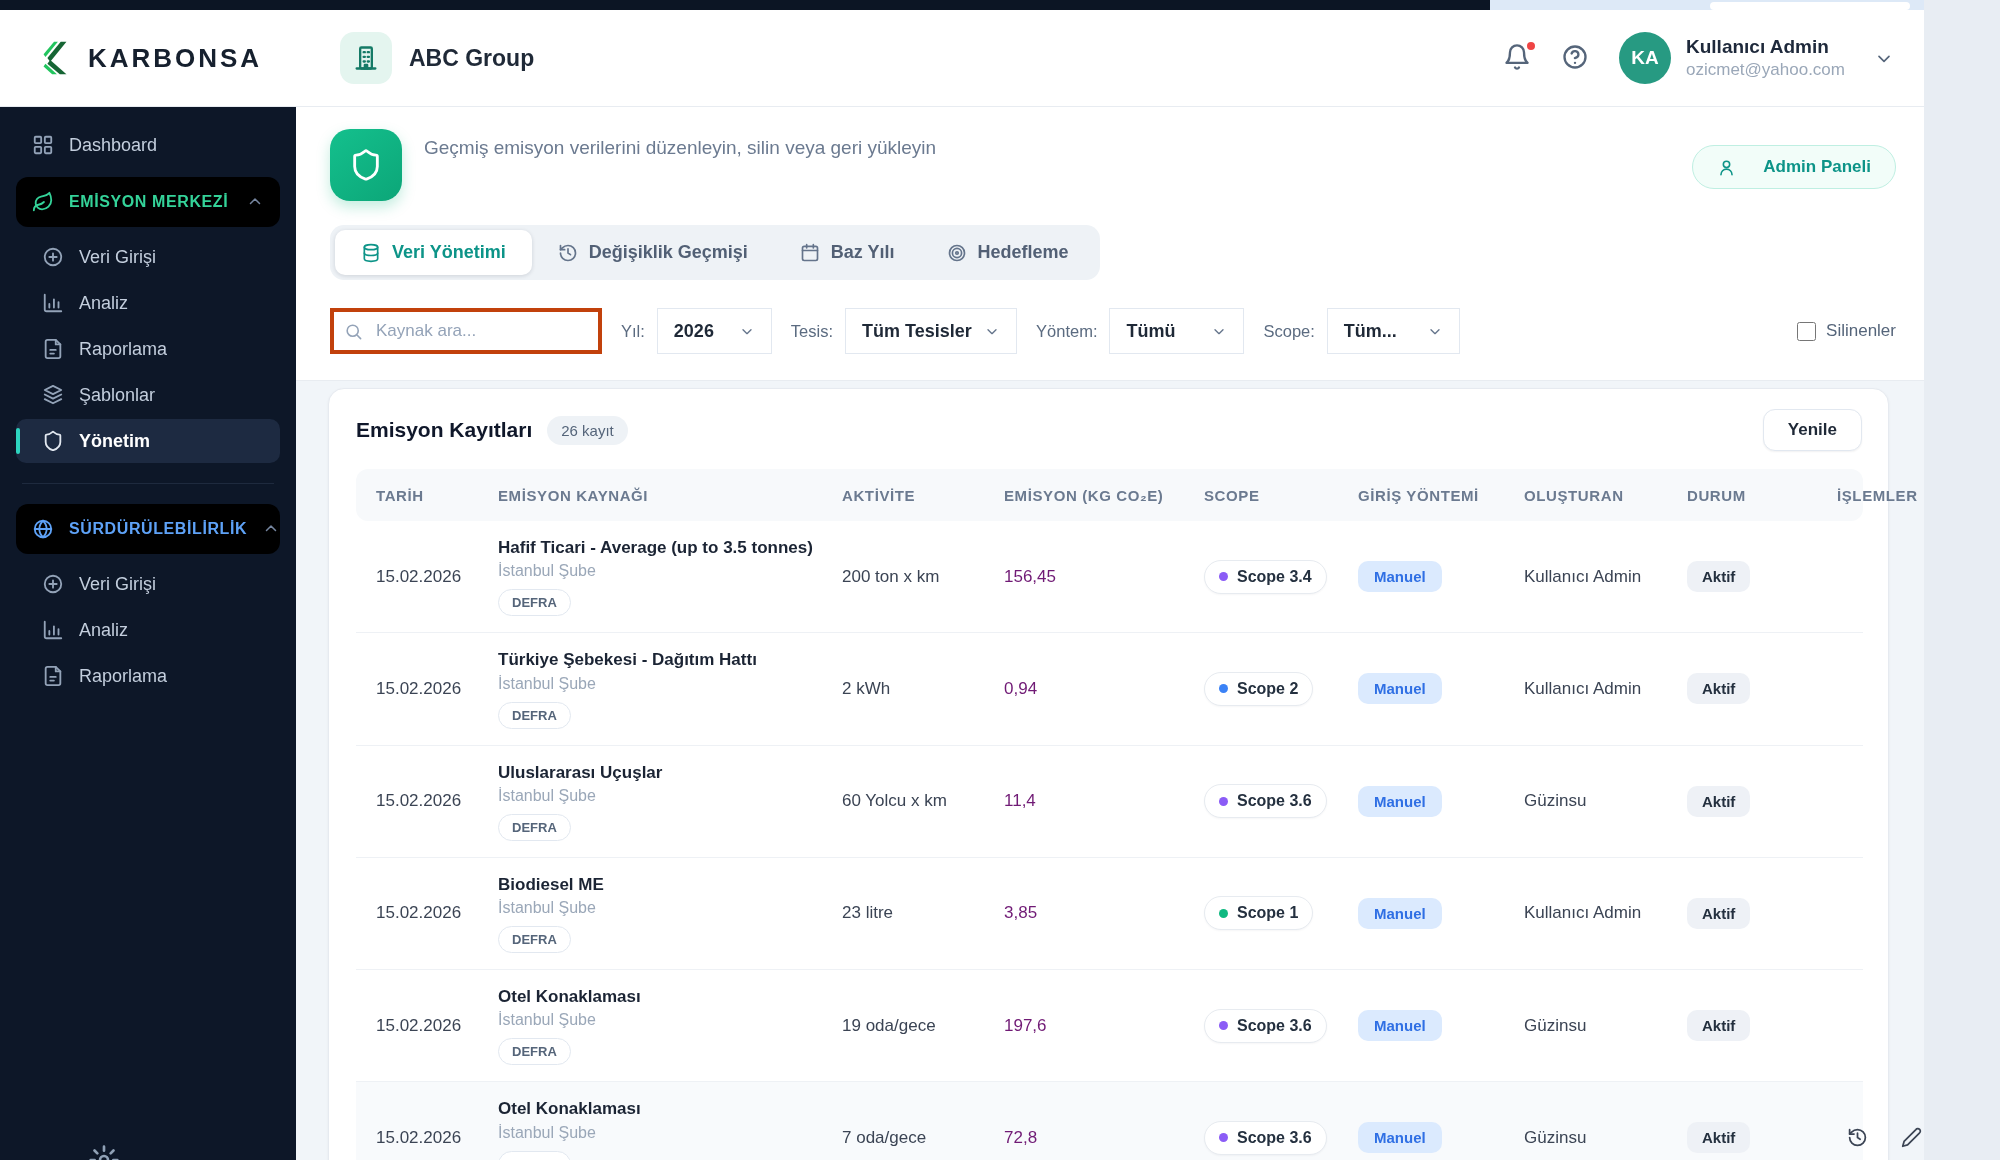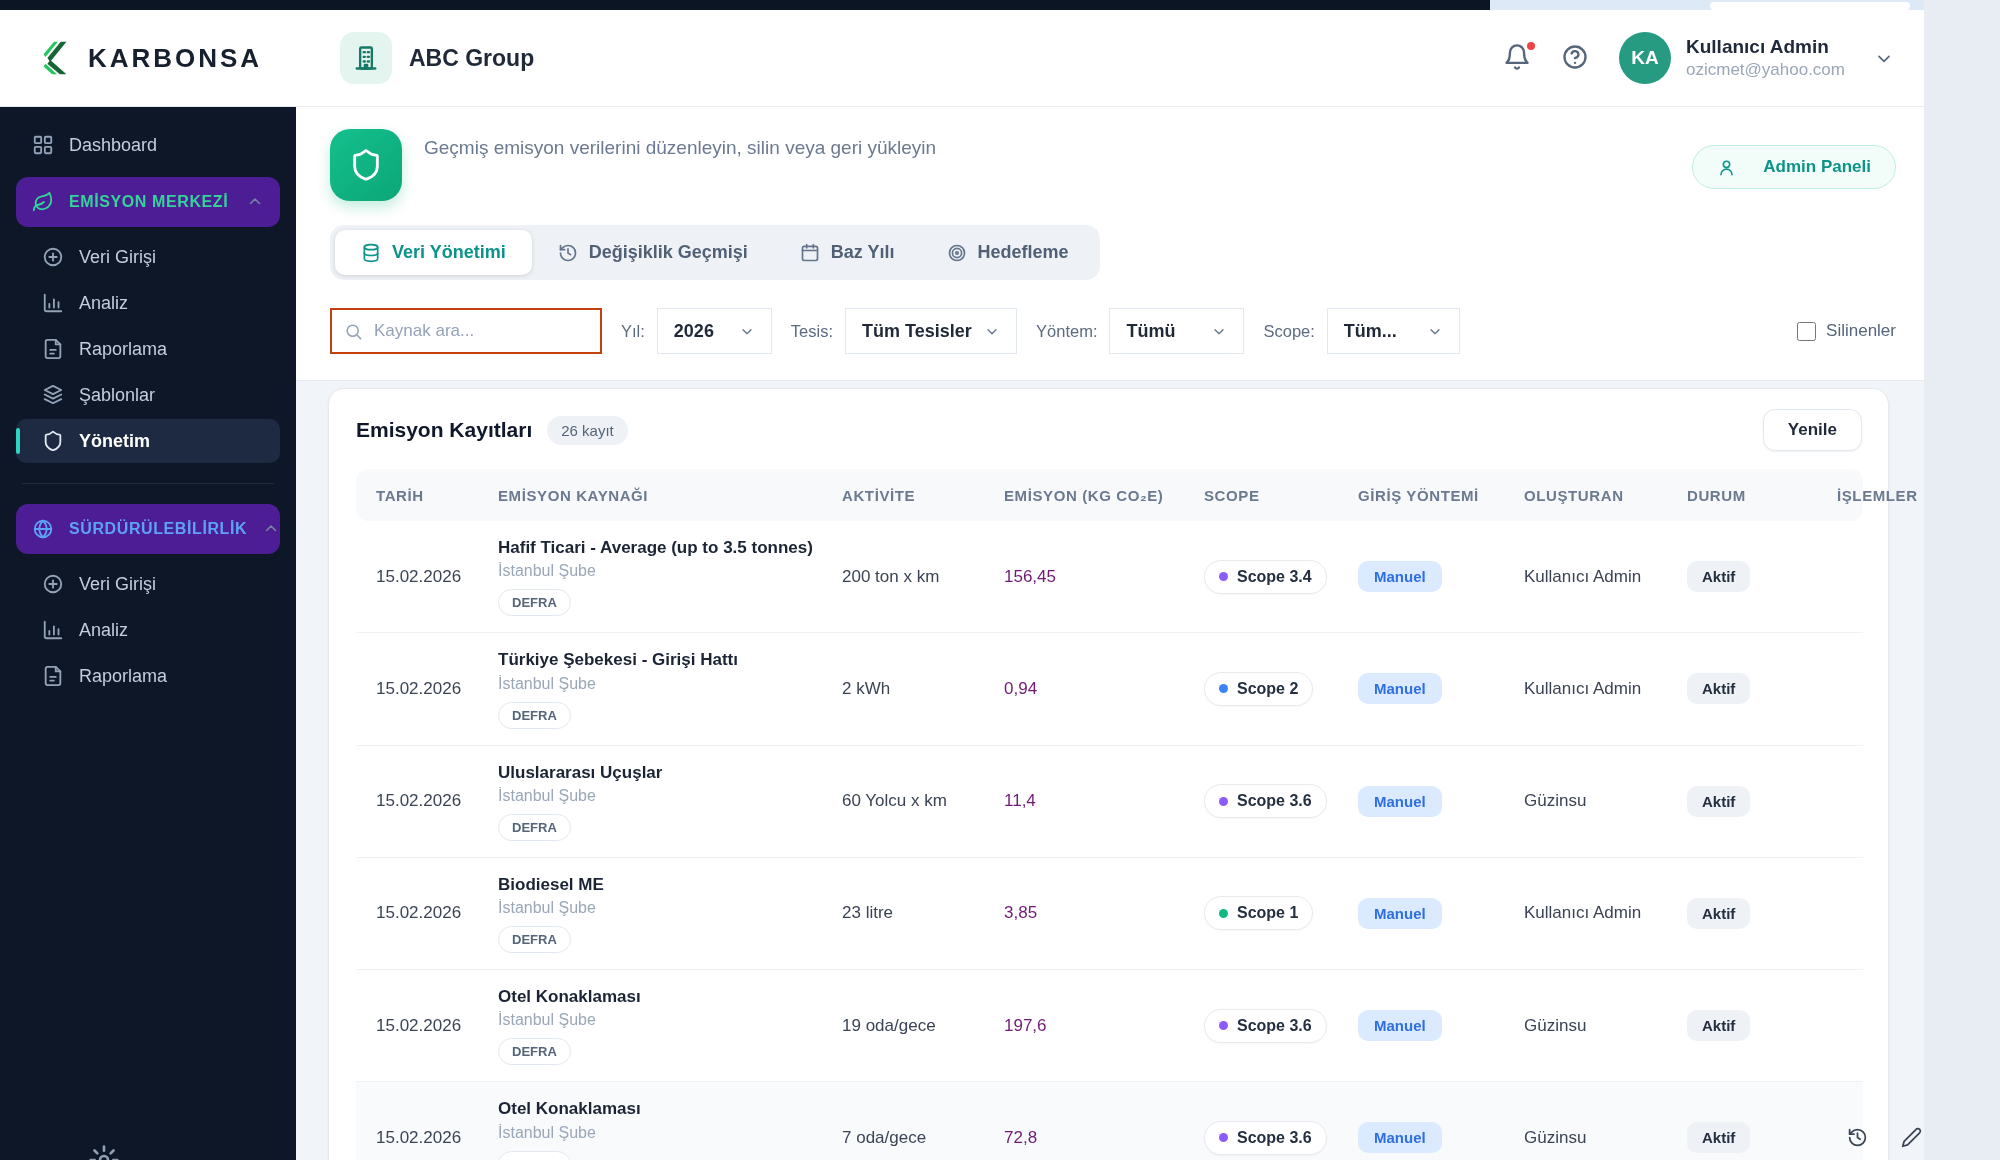--- a/index.html
+++ b/index.html
@@ -18,21 +18,21 @@
   .logo-text{font-size:26px;font-weight:700;letter-spacing:3px;color:#16202e}
   .nav{padding:14px 16px 0 16px}
   .icon{display:inline-flex;flex:none}
   .icon svg{width:100%;height:100%}
   .s-item{display:flex;align-items:center;gap:15px;padding:11px 16px;margin:2px 0;border-radius:10px;color:#c3cedd;font-size:18px;font-weight:500;cursor:pointer}
   .s-item .icon{width:22px;height:22px;color:#93a3b8}
   .s-item.indent{padding-left:26px}
   .s-item.active{background:#1d2a41;color:#fff;font-weight:700;position:relative;overflow:hidden}
   .s-item.active .icon{color:#e2e8f0}
   .s-item.active::before{content:"";position:absolute;left:0;top:9px;bottom:9px;width:4px;border-radius:4px;background:#2dd4bf}
-  .s-section{display:flex;align-items:center;gap:15px;padding:14px 16px;margin:10px 0 8px 0;border-radius:12px;background:#4c1d95;font-size:16px;font-weight:700;letter-spacing:.6px;cursor:pointer}
+  .s-section{display:flex;align-items:center;gap:15px;padding:14px 16px;margin:10px 0 8px 0;border-radius:12px;background:#000000;font-size:16px;font-weight:700;letter-spacing:.6px;cursor:pointer}
   .s-section .icon{width:22px;height:22px}
   .s-section .chev{width:18px;height:18px;margin-left:auto;color:#7686a0}
   .s-section.emerald{color:#34d399}
   .s-section.blue{color:#5ea2f7}
   .s-divider{height:1px;background:#1e2a3e;margin:20px 6px}
   .sidebar-gear{position:absolute;left:88px;bottom:-16px;width:32px;height:32px;color:#8fa0b5}
 
   
   .header{position:absolute;left:296px;right:0;top:10px;height:97px;background:#fff;border-bottom:1px solid #e8ecf1;display:flex;align-items:center;padding:0 30px 0 44px}
   .org{display:flex;align-items:center;gap:17px}
@@ -62,21 +62,21 @@
   .admin-btn .icon{width:19px;height:19px}
   .tabs{display:inline-flex;align-items:center;background:#eef2f6;border-radius:14px;padding:5px;margin-top:24px}
   .tab{display:flex;align-items:center;gap:11px;padding:12px 26px;border-radius:10px;font-size:18px;font-weight:600;color:#526075;cursor:pointer}
   .tab .icon{width:20px;height:20px;color:#64748b}
   .tab.active{background:#fff;color:#0d9488;box-shadow:0 1px 4px rgba(15,23,42,.14)}
   .tab.active .icon{color:#0d9488}
 
   .filters{display:flex;align-items:center;margin-top:28px}
   .searchbox{position:relative;width:272px}
   .searchbox .icon{position:absolute;left:14px;top:14px;width:19px;height:19px;color:#94a3b8}
-  .searchbox input{width:100%;height:46px;border:2px solid #c2410c;border-radius:0;padding:0 14px 0 42px;font-size:17px;color:#334155;outline:none;font-family:inherit;background:#fff}
+  .searchbox input{width:100%;height:46px;border:4px solid #c2410c;border-radius:0;padding:0 14px 0 42px;font-size:17px;color:#334155;outline:none;font-family:inherit;background:#fff}
   .searchbox input::placeholder{color:#94a3b8}
   .fgroup{display:flex;align-items:center;gap:12px;margin-left:19px}
   .flabel{font-size:16.5px;color:#5b6b80}
   .fselect{display:flex;align-items:center;justify-content:space-between;gap:10px;height:46px;border:1px solid #e2e8f0;border-radius:0;background:#fff;padding:0 16px;font-size:18px;font-weight:600;color:#1f2937;cursor:pointer}
   .fselect .icon{width:16px;height:16px;color:#64748b}
   .w-year{width:115px}.w-fac{width:172px}.w-met{width:135px}.w-sco{width:133px}
   .chk{margin-left:auto;display:flex;align-items:center;gap:10px;cursor:pointer}
   .chk input{width:19px;height:19px;accent-color:#0d9488;cursor:pointer}
   .chk span{font-size:17px;color:#55657a}
 
@@ -455,21 +455,21 @@
                 <span class="scope-dot" style="background: rgb(139, 92, 246);"></span>
                 <span>Scope 3.4</span>
               </span></div>
             <div class="td"><span class="method-pill">Manuel</span></div>
             <div class="td">Kullanıcı Admin</div>
             <div class="td"><span class="status-pill">Aktif</span></div>
             <div class="td actions"></div>
           </div>
           <div class="tgrid trow">
             <div class="td">15.02.2026</div>
-            <div class="td"><div class="src-title">Türkiye Şebekesi - Girişi Hattı</div><div class="src-fac">İstanbul Şube</div><span class="factor-pill">DEFRA</span></div>
+            <div class="td"><div class="src-title">Türkiye Şebekesi - Dağıtım Hattı</div><div class="src-fac">İstanbul Şube</div><span class="factor-pill">DEFRA</span></div>
             <div class="td">2 kWh</div>
             <div class="td em-val">0,94</div>
             <div class="td"><span class="scope-pill">
                 <span class="scope-dot" style="background: rgb(59, 130, 246);"></span>
                 <span>Scope 2</span>
               </span></div>
             <div class="td"><span class="method-pill">Manuel</span></div>
             <div class="td">Kullanıcı Admin</div>
             <div class="td"><span class="status-pill">Aktif</span></div>
             <div class="td actions"></div>

